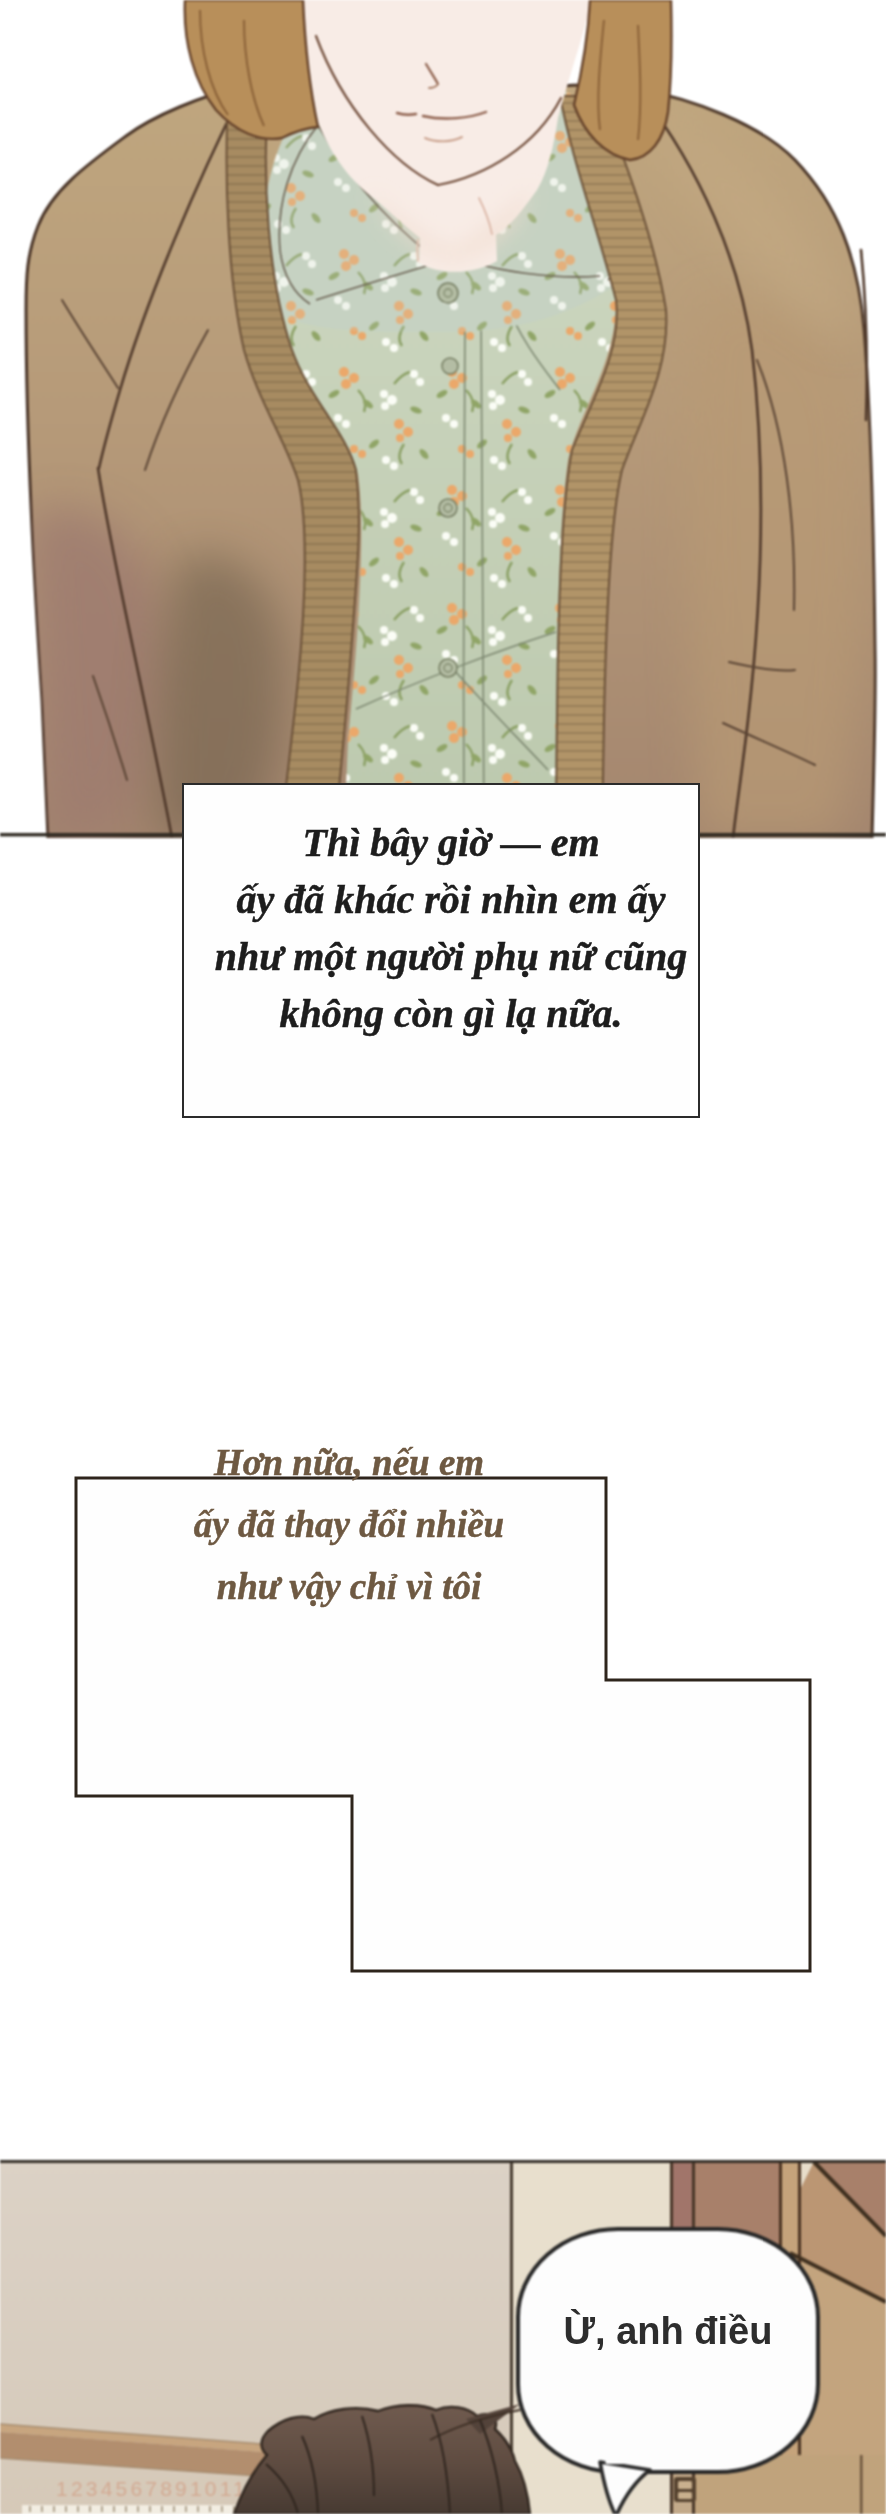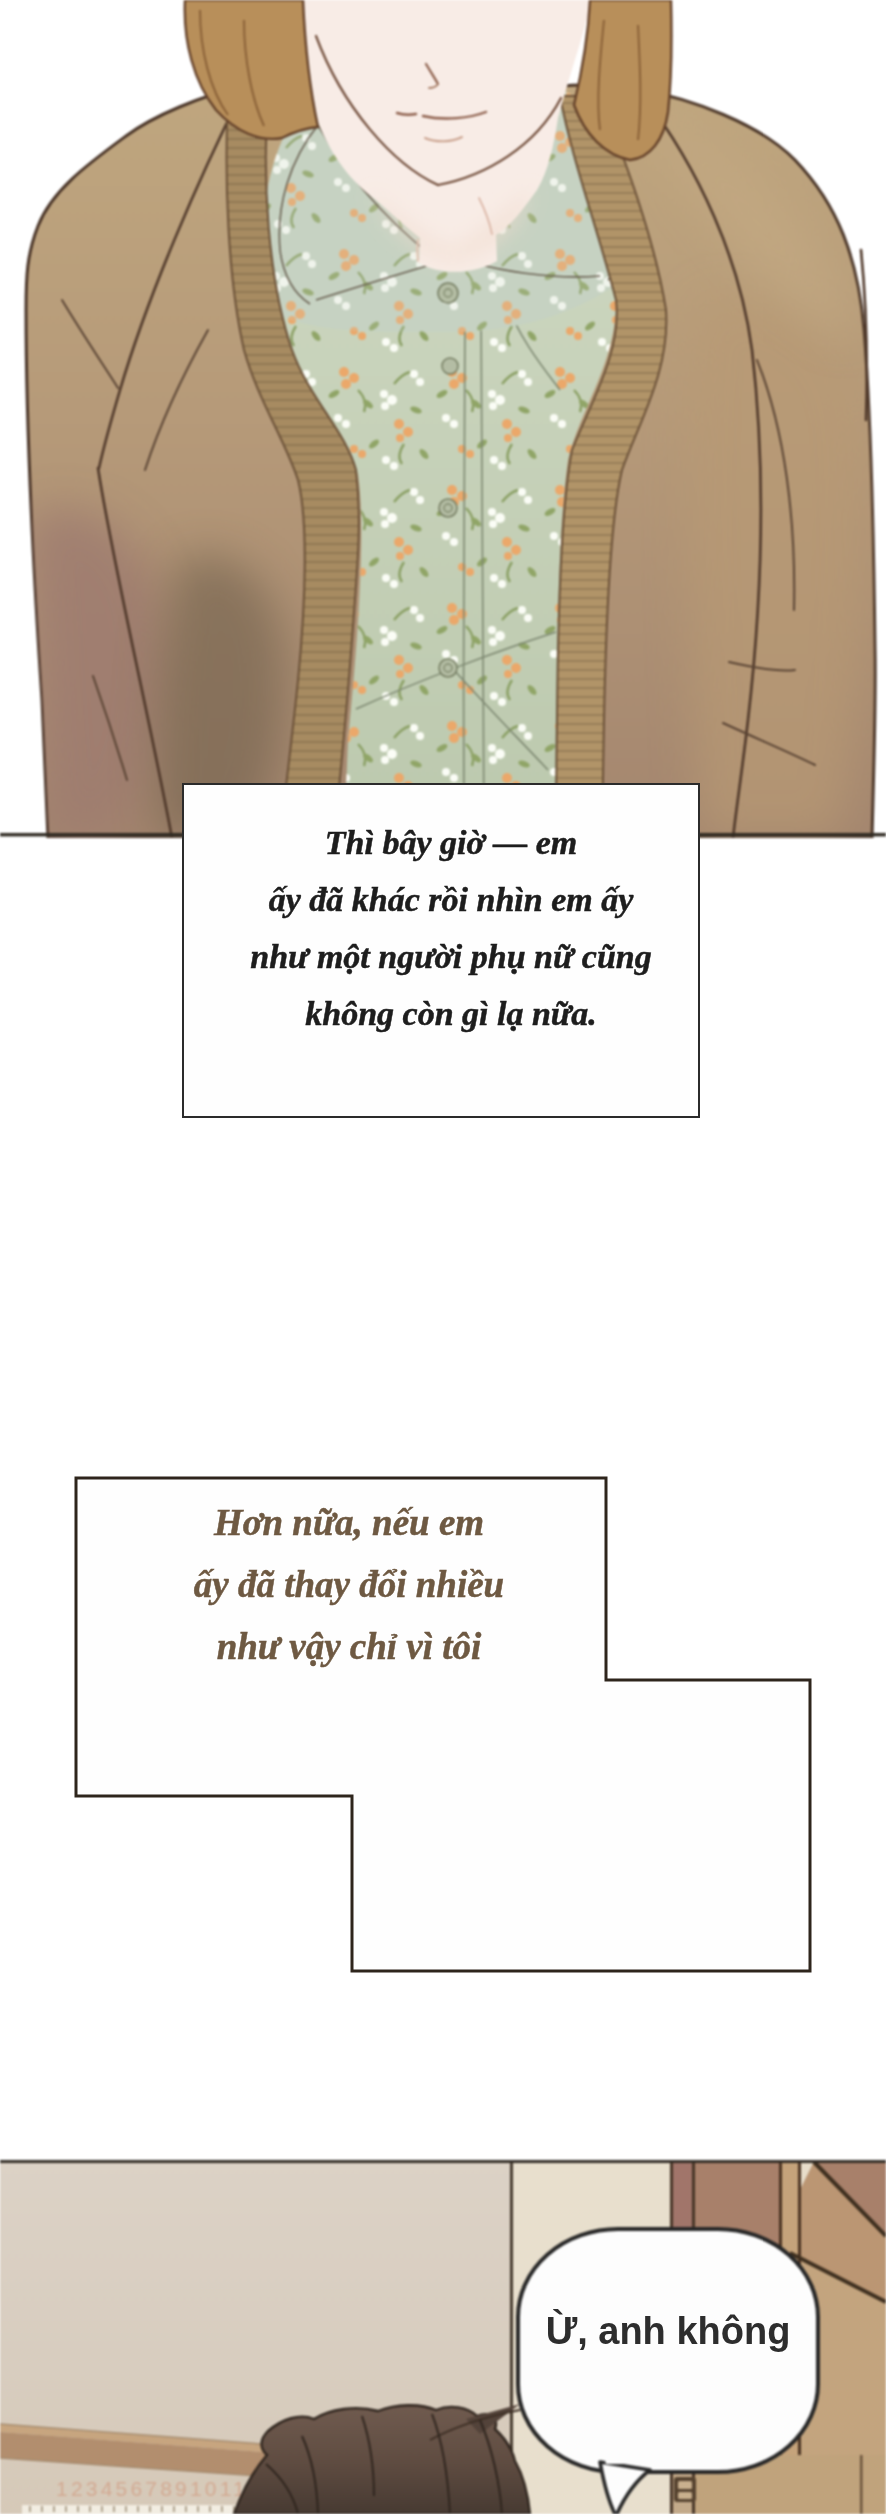--- a/index.html
+++ b/index.html
@@ -158,26 +158,26 @@
 <path d="M200,10 C200,50 210,90 228,115"></path>
 <path d="M244,20 C244,60 252,100 264,126"></path>
 <path d="M604,20 C600,60 596,100 600,130"></path>
 <path d="M638,25 C640,65 642,105 638,140"></path>
 </g>
 
 <rect x="0" y="833" width="886" height="3.4" fill="#2f2a22"></rect>
 </svg>
 
 <div class="abs" style="left:182px;top:783px;width:518px;height:335px;background:#fefefe;border:2px solid #2b2b2b;box-sizing:border-box;"></div>
-<div class="abs scr" style="left:192px;top:814px;width:518px;font-size:34px;line-height:57px;color:#1d1d1d;">Thì bây giờ — em<br>ấy đã khác rồi nhìn em ấy<br>như một người phụ nữ cũng<br>không còn gì lạ nữa.</div>
+<div class="abs scr" style="left:192px;top:814px;width:518px;font-size:40px;line-height:57px;color:#1d1d1d;">Thì bây giờ — em<br>ấy đã khác rồi nhìn em ấy<br>như một người phụ nữ cũng<br>không còn gì lạ nữa.</div>
 
 <svg class="abs" style="left:0;top:1470px" width="886" height="510" viewBox="0 1470 886 510">
 <polygon points="76,1478 606,1478 606,1680 810,1680 810,1971 352,1971 352,1796 76,1796" fill="#fefefe" stroke="#2e251c" stroke-width="3"></polygon>
 </svg>
-<div class="abs scr" style="left:169px;top:1492px;width:360px;font-size:37px;line-height:62px;color:#6e5942;">Hơn nữa, nếu em<br>ấy đã thay đổi nhiều<br>như vậy chỉ vì tôi</div>
+<div class="abs scr" style="left:169px;top:1432px;width:360px;font-size:37px;line-height:62px;color:#6e5942;">Hơn nữa, nếu em<br>ấy đã thay đổi nhiều<br>như vậy chỉ vì tôi</div>
 
 <svg class="abs" style="left:0;top:2160px;filter:blur(0.8px)" width="886" height="354" viewBox="0 2160 886 354">
 <defs>
 <linearGradient id="hairg" x1="0" y1="0" x2="0" y2="1">
 <stop offset="0" stop-color="#705b4f"></stop>
           <stop offset="0.5" stop-color="#604d42"></stop>
           <stop offset="1" stop-color="#473a32"></stop>
 </linearGradient>
 <linearGradient id="wallg" x1="0" y1="0" x2="0" y2="1">
 <stop offset="0" stop-color="#dcd2c6"></stop>
@@ -247,14 +247,14 @@
 
 <rect x="518" y="2229" width="300" height="243" rx="100" ry="88" fill="#fdfdfd" stroke="#272727" stroke-width="4"></rect>
 <path d="M600,2462 C604,2484 609,2503 616,2516 C623,2500 634,2482 650,2470 Z" fill="#fdfdfd" stroke="#272727" stroke-width="3.6" stroke-linejoin="round"></path>
 <polygon points="602,2450 652,2450 648,2464 606,2464" fill="#fdfdfd"></polygon>
 
 <rect x="674" y="2477" width="22" height="25" rx="3" fill="#55422f"></rect>
 <rect x="678" y="2481" width="14" height="8" rx="1.5" fill="#c9b08e"></rect>
       <rect x="678" y="2492" width="14" height="7" rx="1.5" fill="#c9b08e"></rect>
 <rect x="0" y="2160" width="886" height="3" fill="#332d26"></rect>
 </svg>
-<div class="abs" id="bubtxt" style="left:518px;top:2310px;width:300px;text-align:center;font-size:38px;font-weight:bold;color:#2d2d2d;">Ừ, anh không</div>
+<div class="abs" id="bubtxt" style="left:518px;top:2310px;width:300px;text-align:center;font-size:38px;font-weight:bold;color:#2d2d2d;">Ừ, anh điều</div>
 </div>
 
 </body></html>

